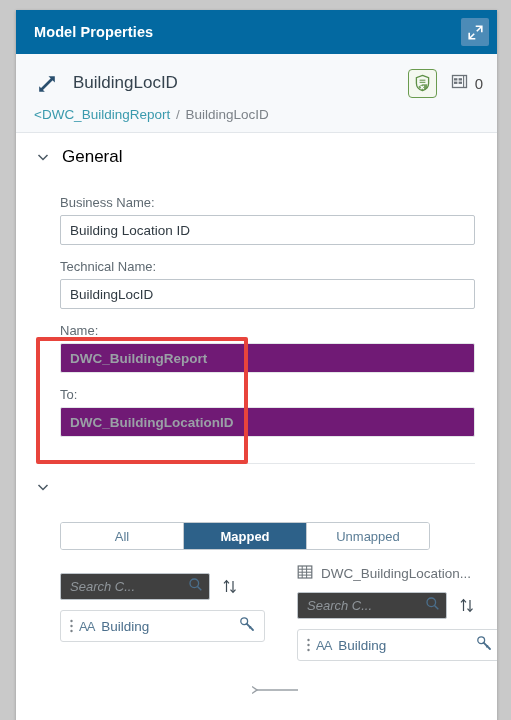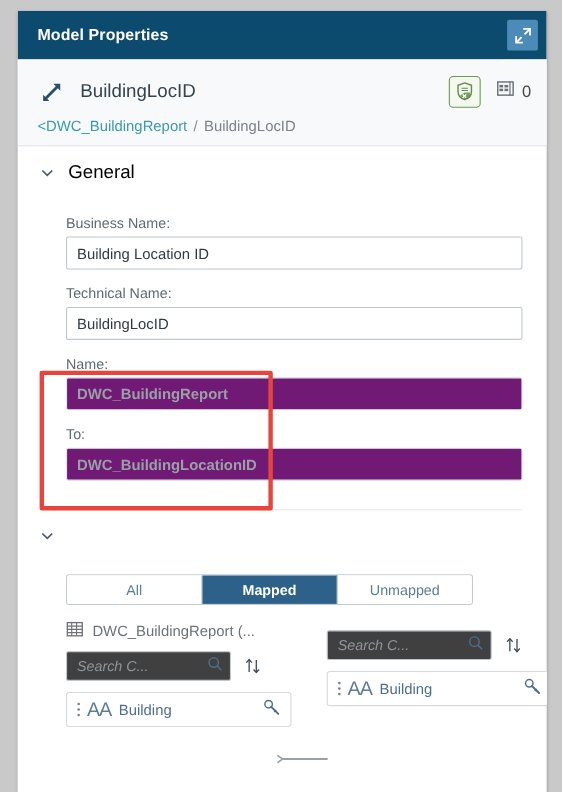--- a/index.html
+++ b/index.html
@@ -24,21 +24,21 @@
     width: 481px; height: 712px;
     background: #ffffff;
     box-shadow: 0 1px 3px rgba(0,0,0,0.25);
     overflow: hidden;
   }
 
   
   .titlebar {
     position: relative;
     height: 44px;
-    background: #0c4a6e;
+    background: #0369a1;
     display: flex;
     align-items: center;
     padding: 0 10px 0 18px;
     justify-content: center;
   }
   .titlebar-text {
     color: #ffffff;
     font-size: 14.5px;
     font-weight: bold;
     letter-spacing: .1px;
@@ -255,21 +255,21 @@
     padding: 0 8px 0 4px;
     position: relative;
   }
   .grip {
     width: 12px; height: 20px;
     display: flex; align-items: center; justify-content: center;
     flex: 0 0 auto;
     cursor: grab;
   }
   .type-icon {
-    font-size: 18px;
+    font-size: 13px;
     color: #5b7d96;
     letter-spacing: -1px;
     margin: 0 7px 0 2px;
     flex: 0 0 auto;
   }
   .map-item-label {
     flex: 1 1 auto;
     font-size: 13.5px;
     color: #4b6f8c;
     white-space: nowrap;
@@ -408,33 +408,20 @@
             <span>Mapped</span>
           </div>
           <div class="seg">
             <span>Unmapped</span>
           </div>
         </div>
 
         <div class="map-cols">
 
           <div class="map-col">
-            <div class="map-col-head">
-              <span>
-                <svg width="16" height="16" viewBox="0 0 16 16" aria-hidden="true">
-                  <rect x="1.2" y="2" width="13.6" height="12" fill="none" stroke="#6b7278" stroke-width="1.2"></rect>
-                  <line x1="1.2" y1="5.2" x2="14.8" y2="5.2" stroke="#6b7278" stroke-width="1"></line>
-                  <line x1="1.2" y1="8.2" x2="14.8" y2="8.2" stroke="#6b7278" stroke-width="1"></line>
-                  <line x1="1.2" y1="11.1" x2="14.8" y2="11.1" stroke="#6b7278" stroke-width="1"></line>
-                  <line x1="5.2" y1="2" x2="5.2" y2="14" stroke="#6b7278" stroke-width="1"></line>
-                  <line x1="9.6" y1="2" x2="9.6" y2="14" stroke="#6b7278" stroke-width="1"></line>
-                </svg>
-              </span>
-              <span class="lbl">DWC_BuildingReport (...</span>
-            </div>
 
             <div class="search-row">
               <div class="search-box">
                 <span class="search-ph">Search C...</span>
                 <span>
                   <svg width="15" height="15" viewBox="0 0 15 15" aria-hidden="true">
                     <circle cx="6.3" cy="6.3" r="4.3" fill="none" stroke="#4b6f8c" stroke-width="1.3"></circle>
                     <line x1="9.5" y1="9.5" x2="13.3" y2="13.3" stroke="#4b6f8c" stroke-width="1.4"></line>
                   </svg>
                 </span>
@@ -463,20 +450,33 @@
                 <svg width="17" height="16" viewBox="0 0 17 16" aria-hidden="true">
                   <circle cx="5.2" cy="5.2" r="3.4" fill="none" stroke="#4b6f8c" stroke-width="1.3"></circle>
                   <path d="M7.6 7.6 L14 14" stroke="#4b6f8c" stroke-width="1.8" stroke-linecap="round"></path>
                   <line x1="10.2" y1="12.2" x2="12" y2="10.4" stroke="#4b6f8c" stroke-width="1.3"></line>
                 </svg>
               </span>
             </div>
           </div>
 
           <div class="map-col">
+            <div class="map-col-head">
+              <span>
+                <svg width="16" height="16" viewBox="0 0 16 16" aria-hidden="true">
+                  <rect x="1.2" y="2" width="13.6" height="12" fill="none" stroke="#6b7278" stroke-width="1.2"></rect>
+                  <line x1="1.2" y1="5.2" x2="14.8" y2="5.2" stroke="#6b7278" stroke-width="1"></line>
+                  <line x1="1.2" y1="8.2" x2="14.8" y2="8.2" stroke="#6b7278" stroke-width="1"></line>
+                  <line x1="1.2" y1="11.1" x2="14.8" y2="11.1" stroke="#6b7278" stroke-width="1"></line>
+                  <line x1="5.2" y1="2" x2="5.2" y2="14" stroke="#6b7278" stroke-width="1"></line>
+                  <line x1="9.6" y1="2" x2="9.6" y2="14" stroke="#6b7278" stroke-width="1"></line>
+                </svg>
+              </span>
+              <span class="lbl">DWC_BuildingLocation...</span>
+            </div>
 
             <div class="search-row">
               <div class="search-box">
                 <span class="search-ph">Search C...</span>
                 <span>
                   <svg width="15" height="15" viewBox="0 0 15 15" aria-hidden="true">
                     <circle cx="6.3" cy="6.3" r="4.3" fill="none" stroke="#4b6f8c" stroke-width="1.3"></circle>
                     <line x1="9.5" y1="9.5" x2="13.3" y2="13.3" stroke="#4b6f8c" stroke-width="1.4"></line>
                   </svg>
                 </span>

